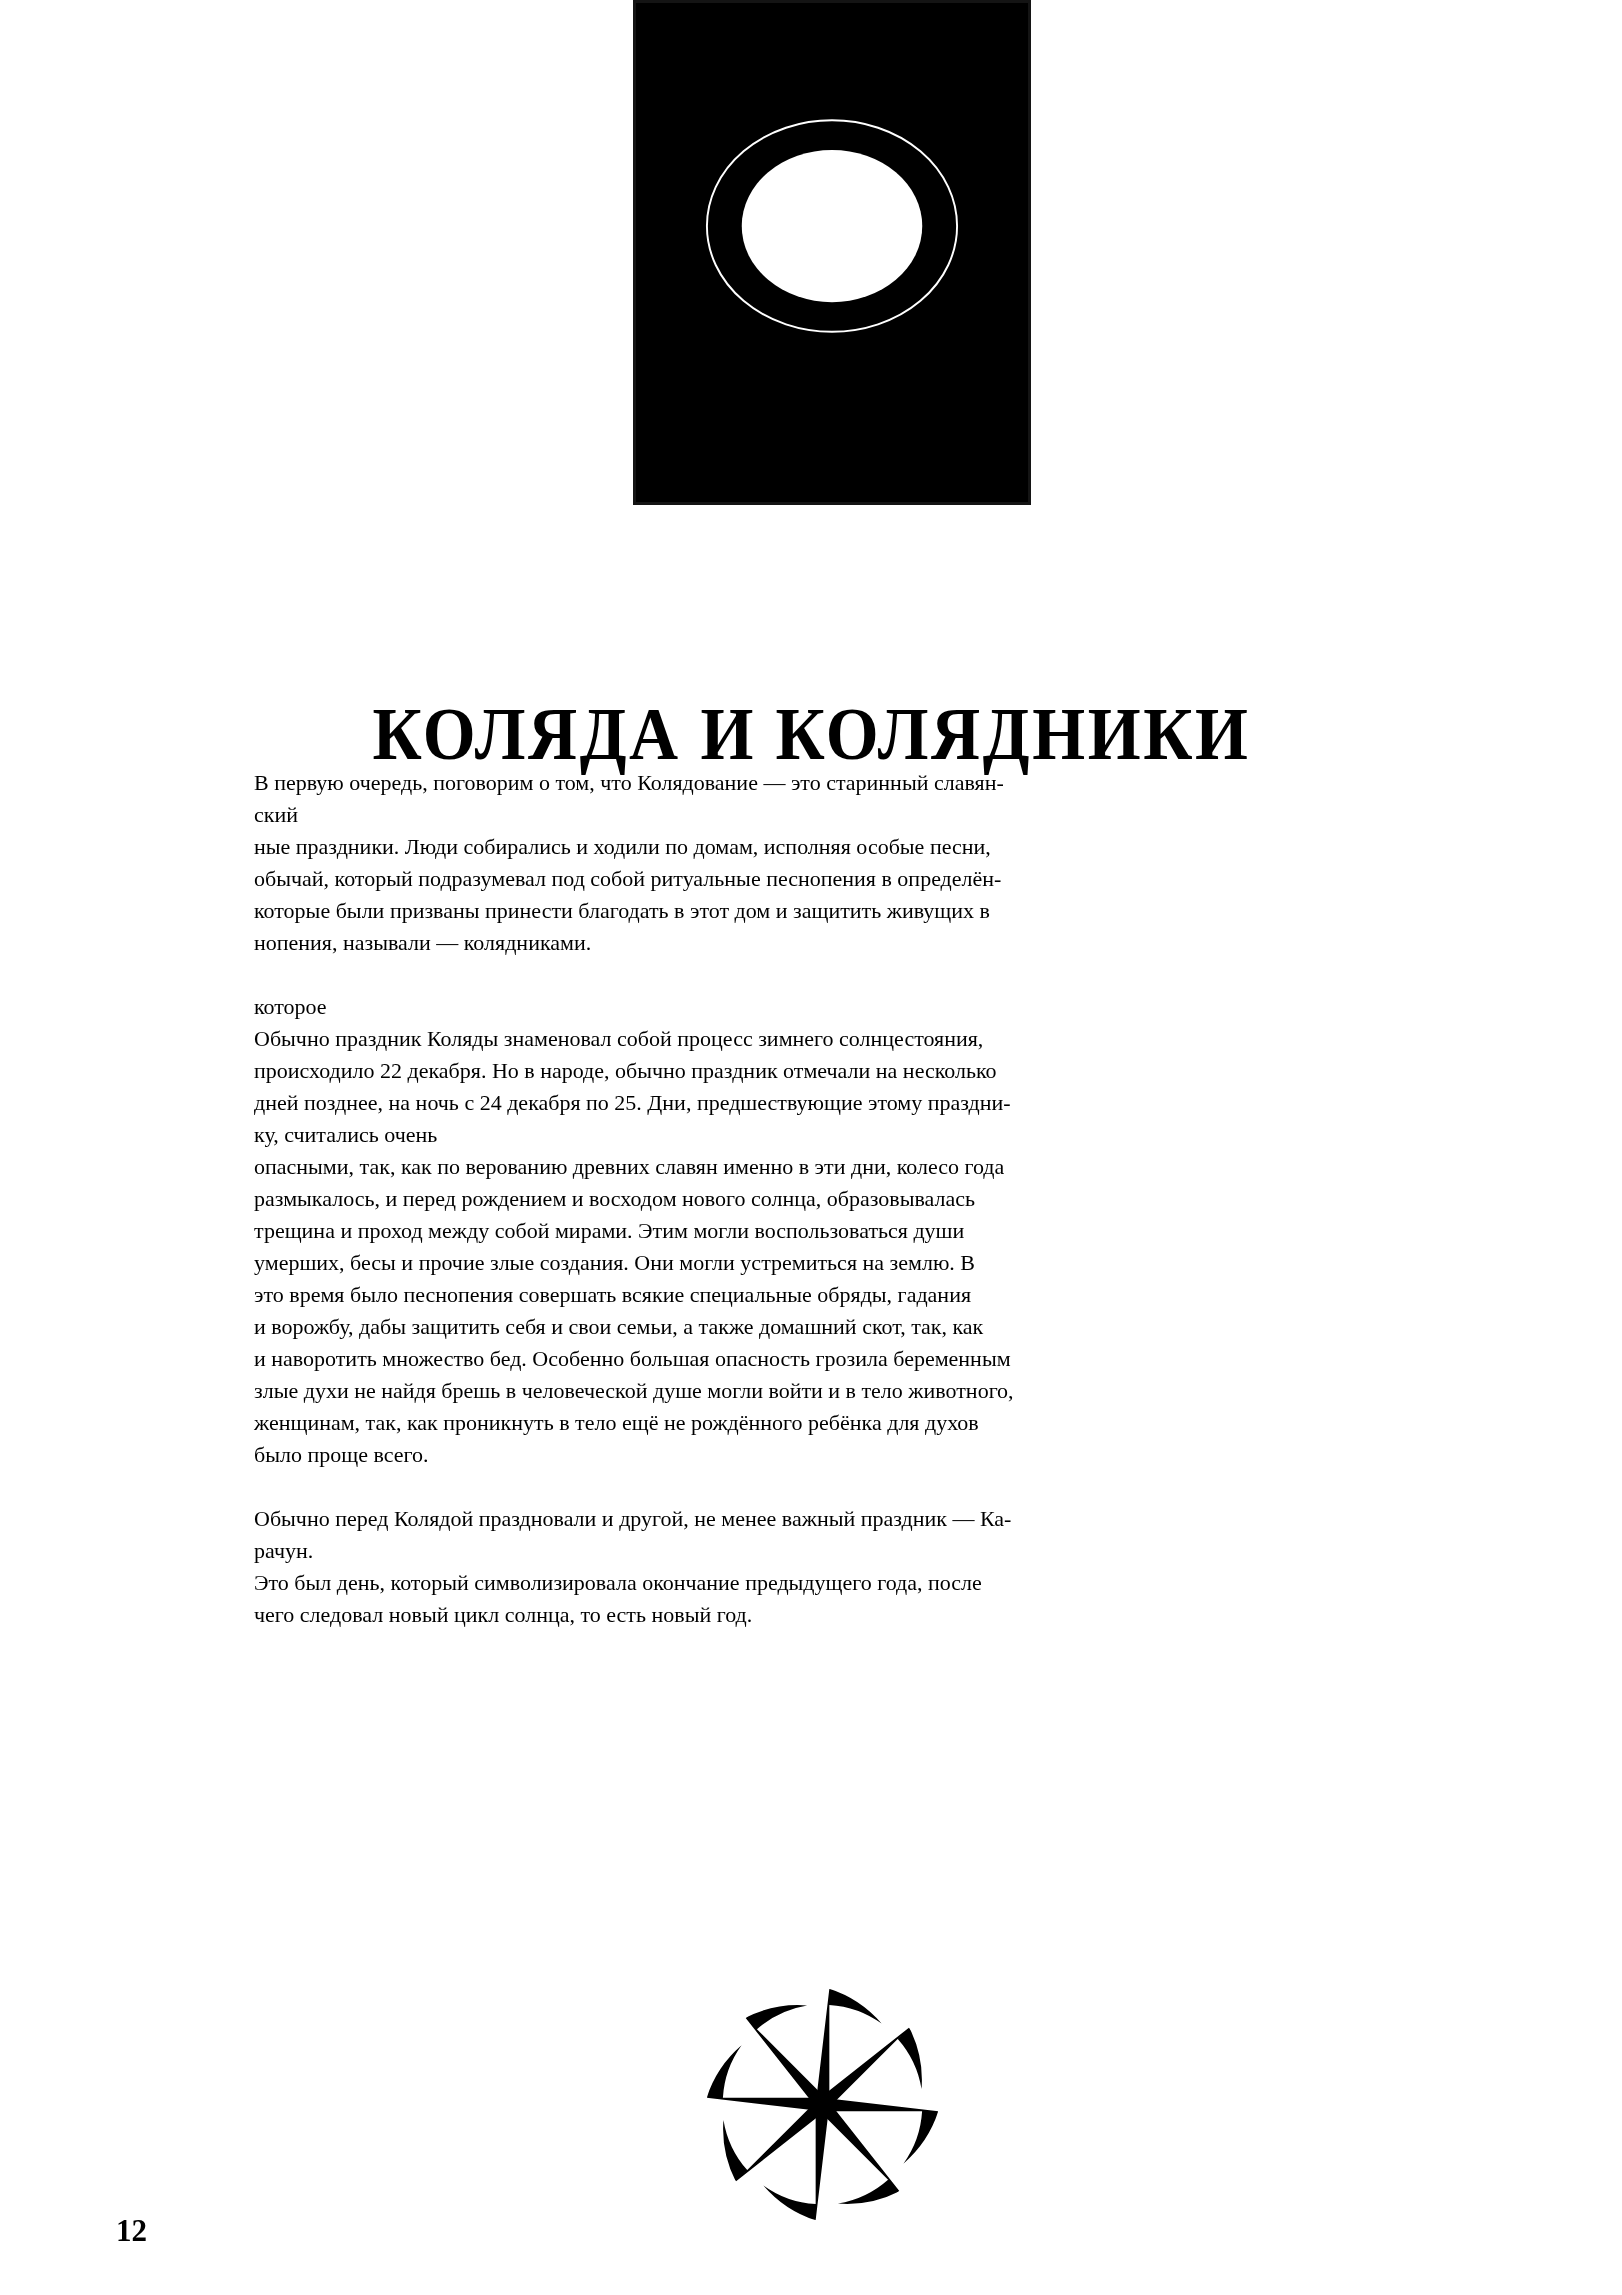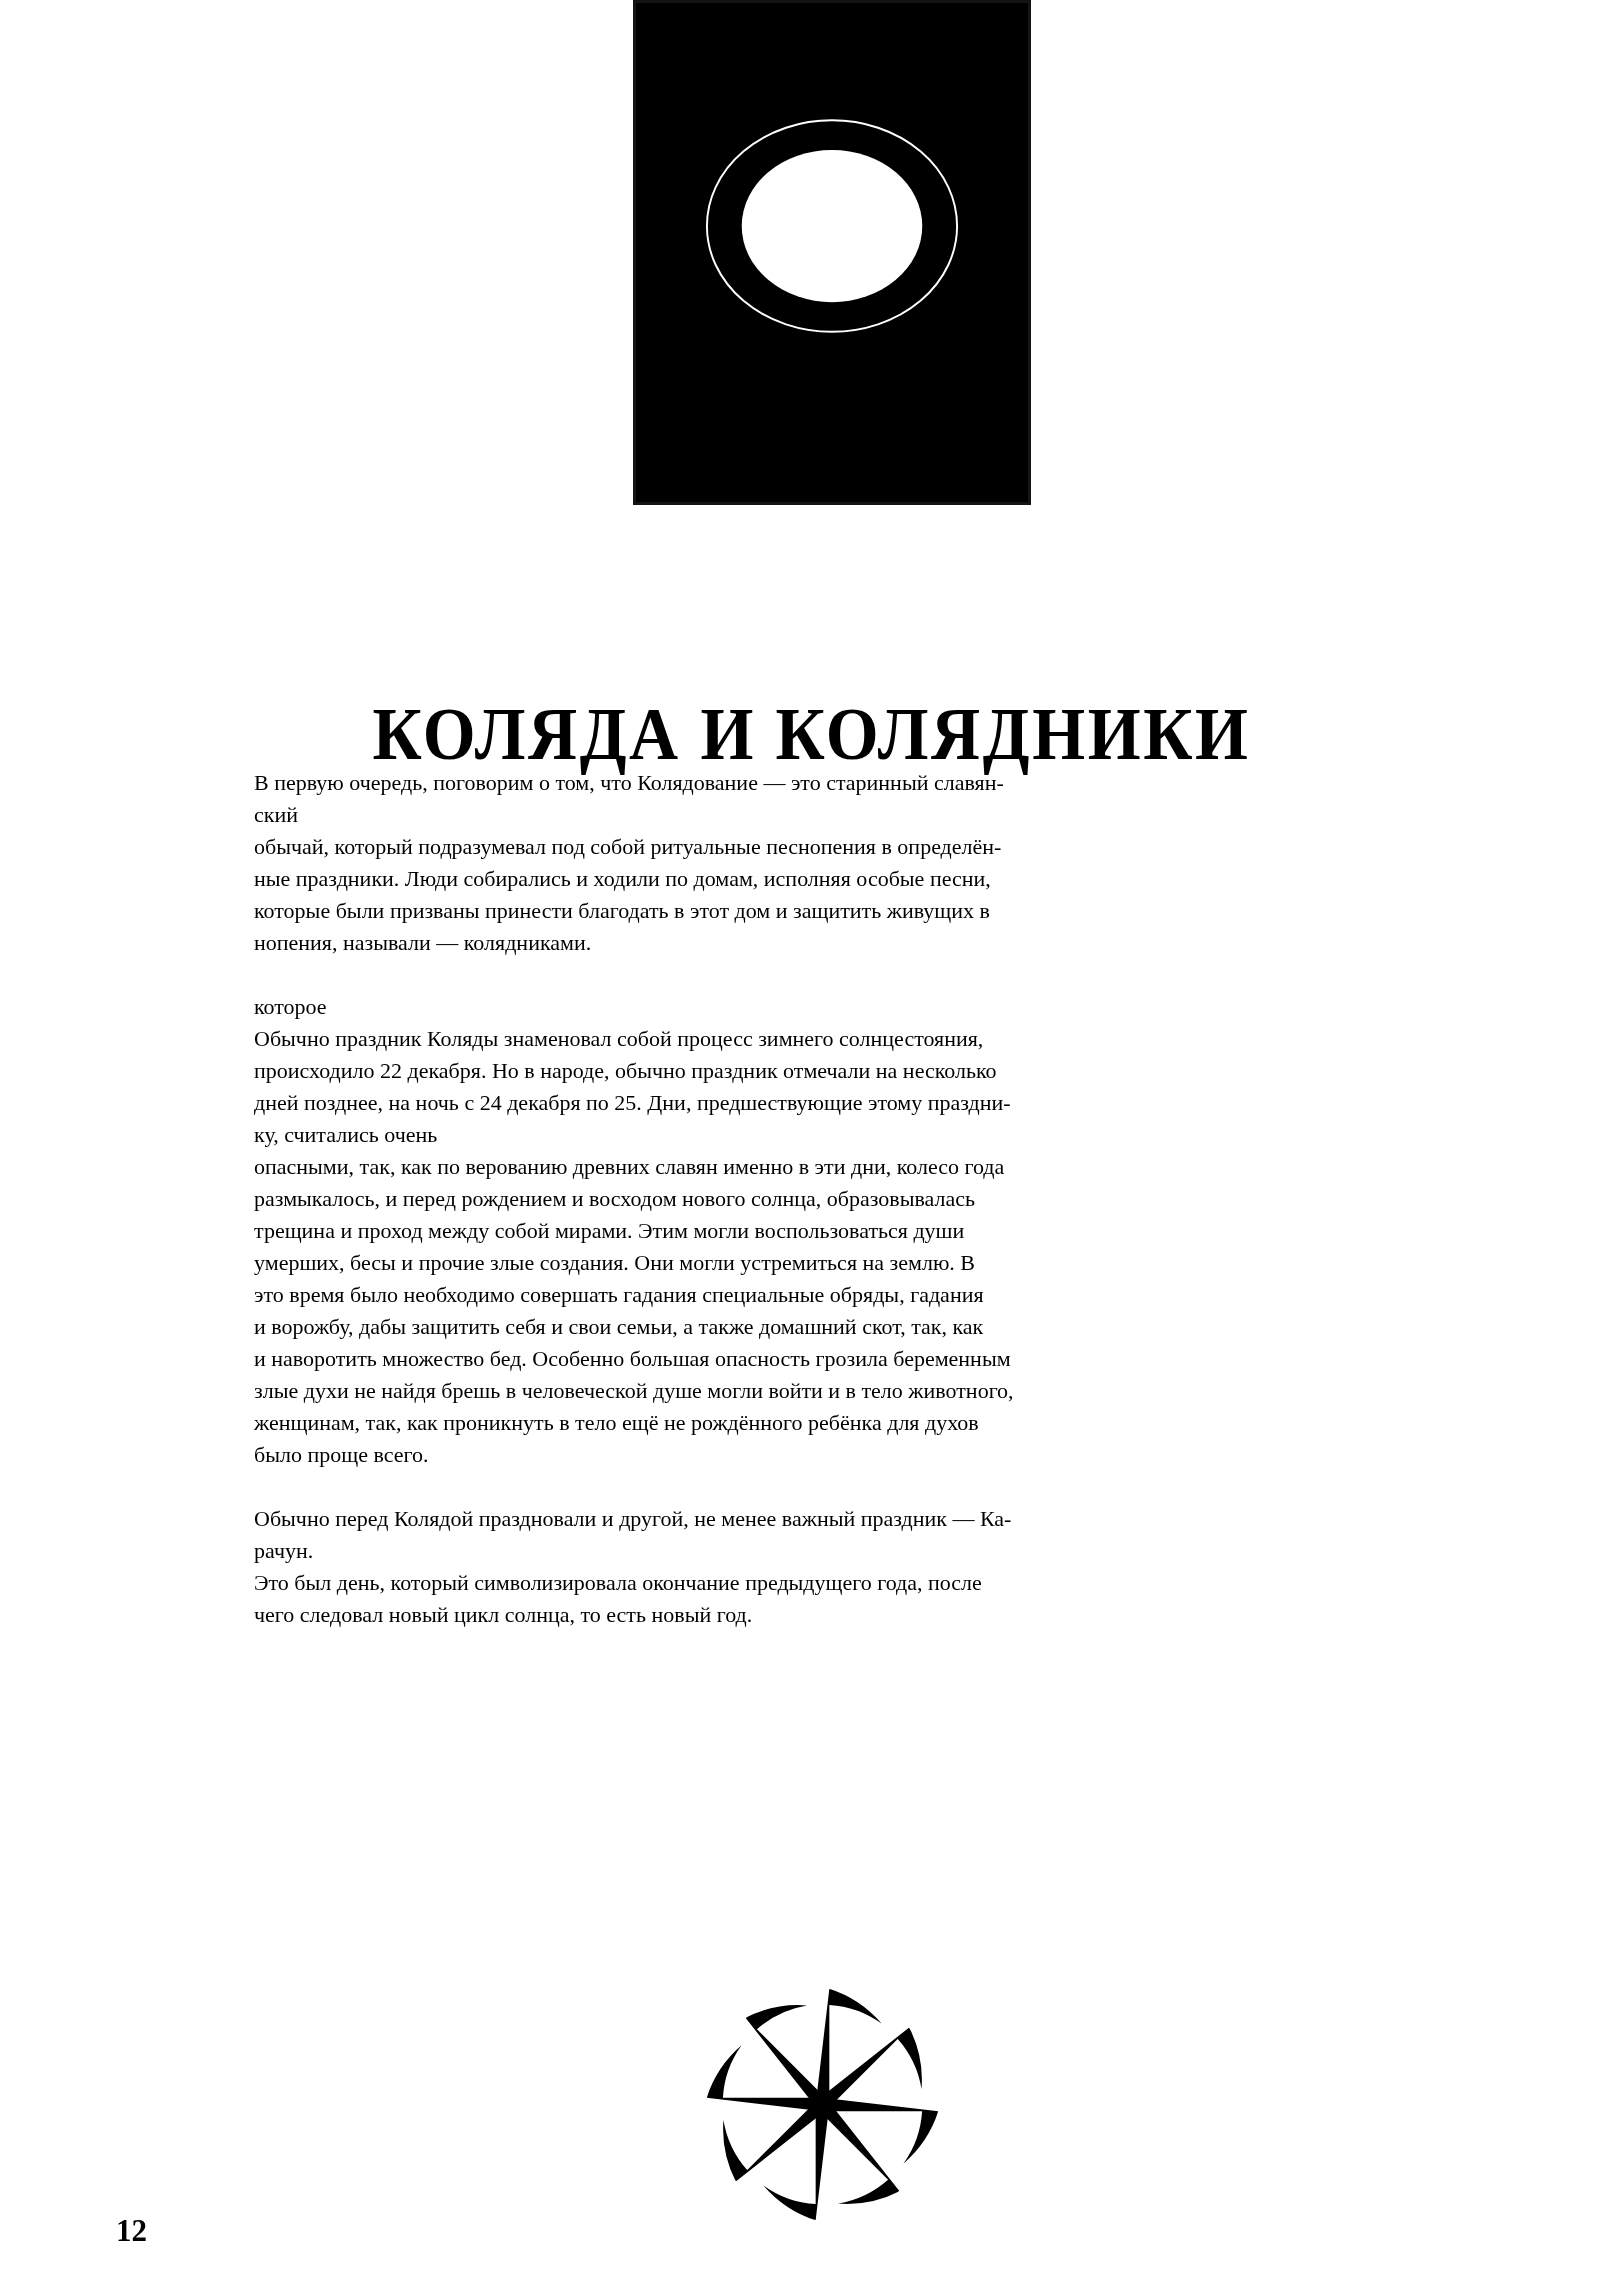--- a/index.html
+++ b/index.html
@@ -39,36 +39,36 @@
     <ellipse cx="304" cy="345" rx="140" ry="118" fill="#ffffff"></ellipse>
   </svg>
 </div>
 
 <h1 class="title">КОЛЯДА И КОЛЯДНИКИ</h1>
 
 <div class="body-text">
   <p class="para">
     <span>В первую очередь, поговорим о том, что Колядование — это старинный славян-</span>
     <span>ский</span>
+    <span>ные праздники. Люди собирались и ходили по домам, исполняя особые песни,</span>
     <span>обычай, который подразумевал под собой ритуальные песнопения в определён-</span>
-    <span>ные праздники. Люди собирались и ходили по домам, исполняя особые песни,</span>
     <span>которые были призваны принести благодать в этот дом и защитить живущих в</span>
     <span>нопения, называли — колядниками.</span>
   </p>
   <p class="para">
     <span>которое</span>
     <span>Обычно праздник Коляды знаменовал собой процесс зимнего солнцестояния,</span>
     <span>происходило 22 декабря. Но в народе, обычно праздник отмечали на несколько</span>
     <span>дней позднее, на ночь с 24 декабря по 25. Дни, предшествующие этому праздни-</span>
     <span>ку, считались очень</span>
     <span>опасными, так, как по верованию древних славян именно в эти дни, колесо года</span>
     <span>размыкалось, и перед рождением и восходом нового солнца, образовывалась</span>
     <span>трещина и проход между собой мирами. Этим могли воспользоваться души</span>
     <span>умерших, бесы и прочие злые создания. Они могли устремиться на землю. В</span>
-    <span>это время было необходимо совершать гадания специальные обряды, гадания</span>
+    <span>это время было песнопения совершать всякие специальные обряды, гадания</span>
     <span>и ворожбу, дабы защитить себя и свои семьи, а также домашний скот, так, как</span>
     <span>и наворотить множество бед. Особенно большая опасность грозила беременным</span>
     <span>злые духи не найдя брешь в человеческой душе могли войти и в тело животного,</span>
     <span>женщинам, так, как проникнуть в тело ещё не рождённого ребёнка для духов</span>
     <span>было проще всего.</span>
   </p>
   <p class="para">
     <span>Обычно перед Колядой праздновали и другой, не менее важный праздник — Ка-</span>
     <span>рачун.</span>
     <span>Это был день, который символизировала окончание предыдущего года, после</span>

